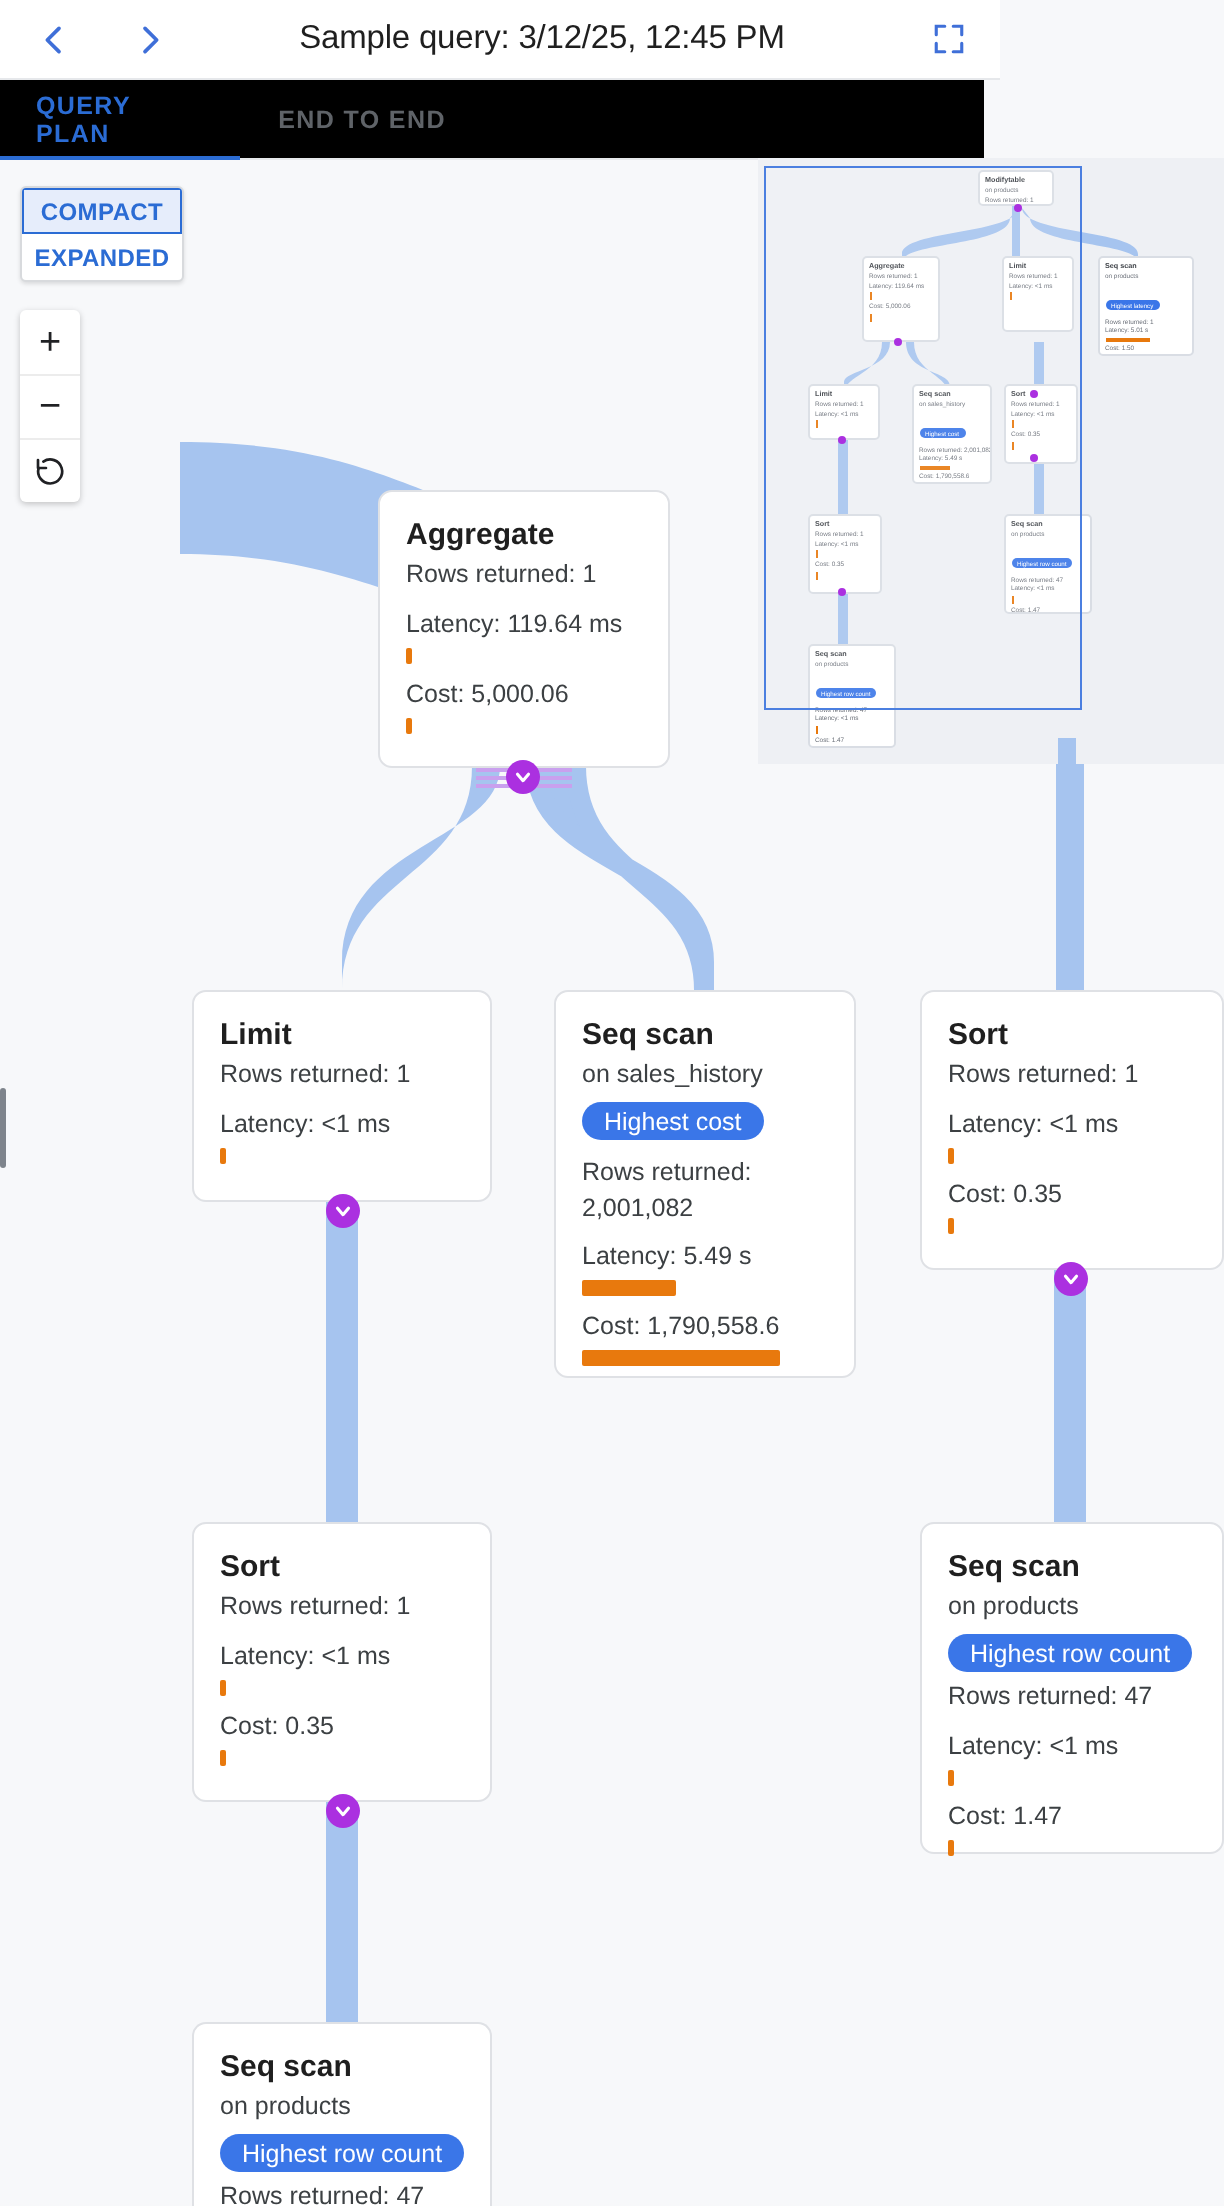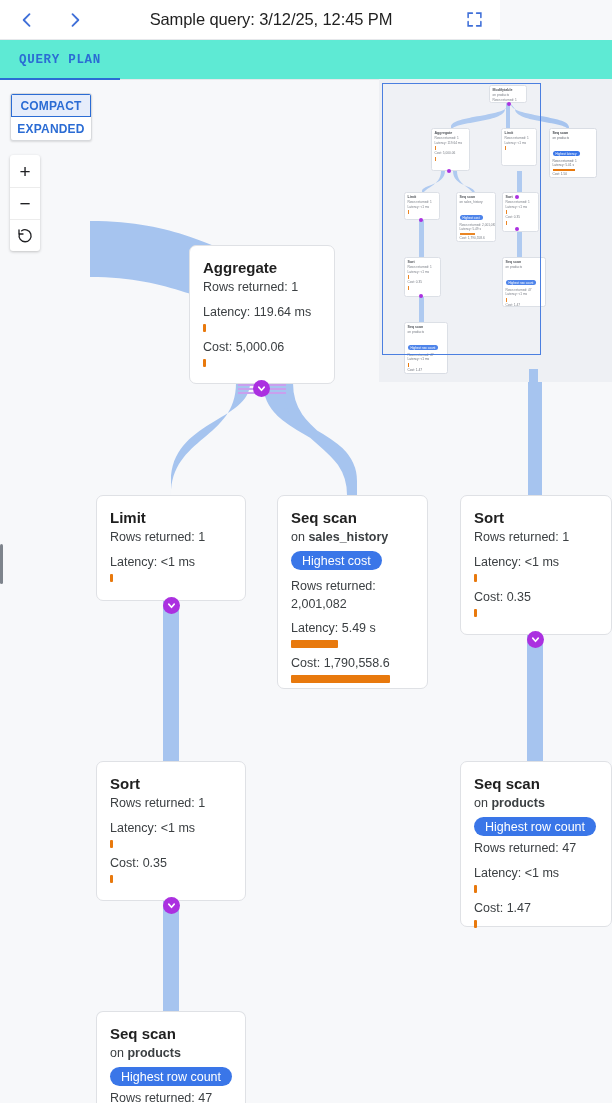--- a/index.html
+++ b/index.html
@@ -28,22 +28,22 @@
     flex:1; text-align:center; font-size:16.5px; color:#1f1f1f;
     letter-spacing:-0.1px; padding-right:6px;
   }
   .fs-btn {
     width:36px; height:36px; margin-right:8px; display:flex;
     align-items:center; justify-content:center; color:#3f6fd8; cursor:pointer;
   }
 
   
   .tabbar {
-    position:absolute; left:0; top:40px; width:612px; height:40px;
-    background:#5eead4; border-bottom:1px solid #e6e8eb; display:flex;font-family:Liberation Mono, monospace;
+    position:absolute; left:0; top:40px; width:492px; height:40px;
+    background:#000000; border-bottom:1px solid #e6e8eb; display:flex;
   }
   .tab {
     height:40px; display:flex; align-items:center; justify-content:center;
     font-size:12.5px; font-weight:bold; letter-spacing:0.7px;
     color:#5f6368; cursor:pointer; position:relative; padding:0 18px;
   }
   .tab.active { color:#2b6cd4; }
   .tab.active::after {
     content:""; position:absolute; left:0; right:0; bottom:0; height:2.5px;
     background:#2b6cd4;
@@ -62,21 +62,21 @@
     white-space:nowrap;
   }
 
   
   .node {
     position:absolute; background:#ffffff; border:1px solid #dfe1e5;
     border-radius:7px; padding:12px 13px 13px 13px;
   }
   .node-title { font-size:15px; font-weight:bold; color:#1f1f1f; line-height:19px; }
   .node-sub { font-size:12.5px; color:#3c4043; line-height:19px; margin-top:1px; }
-  .node-sub b { font-weight:bold; }
+  .node-sub b { font-weight:normal; }
   .badge {
     display:inline-block; background:#3a76e8; color:#ffffff;
     font-size:12.5px; border-radius:11px; padding:2.5px 11px; margin-top:4px;
     white-space:nowrap;
   }
   .metric { font-size:12.5px; color:#3c4043; line-height:17px; margin-top:7px; }
   .bar { height:8px; background:#e8790d; border-radius:1px; margin-top:3px; }
 
   
   .collapse {
@@ -166,20 +166,21 @@
         <polyline points="3 9 3 3 9 3"></polyline>
           <polyline points="15 3 21 3 21 9"></polyline>
         <polyline points="21 15 21 21 15 21"></polyline>
           <polyline points="9 21 3 21 3 15"></polyline>
       </svg>
     </div>
   </div>
 
   <div class="tabbar">
     <div class="tab active" style="width:120px">QUERY PLAN</div>
+    <div class="tab" style="width:122px">END TO END</div>
   </div>
 
   <div class="canvas">
 
     <div class="ghost" style="left:428px; top:22px; font-size:23px;">Modifytable</div>
     <div class="ghost" style="left:411px; top:53px; font-size:23px;">on products</div>
     <div class="ghost" style="left:398px; top:84px; font-size:23px;">Rows returned</div>
     <div class="ghost" style="left:464px; top:175px; font-size:23px;">Limit</div>
     <div class="ghost" style="left:444px; top:200px; font-size:22px;">Rows returned: 1</div>
     <div class="ghost" style="left:441px; top:226px; font-size:22px;">Latency: &lt;1 ms</div>

